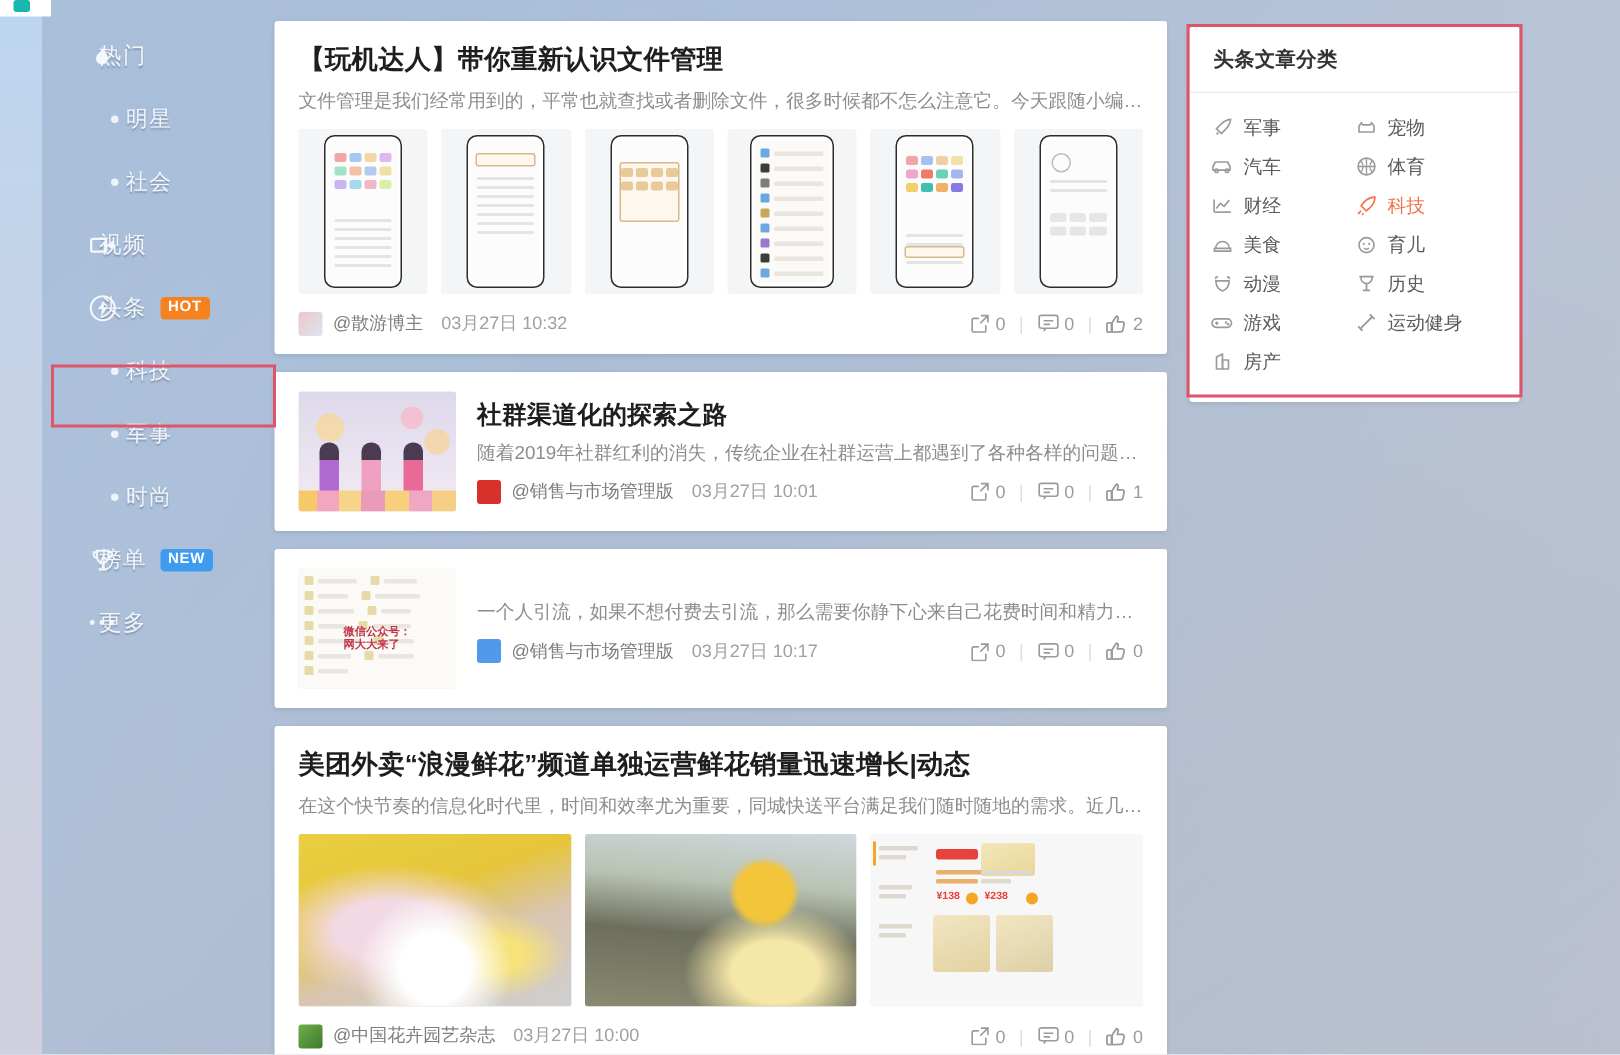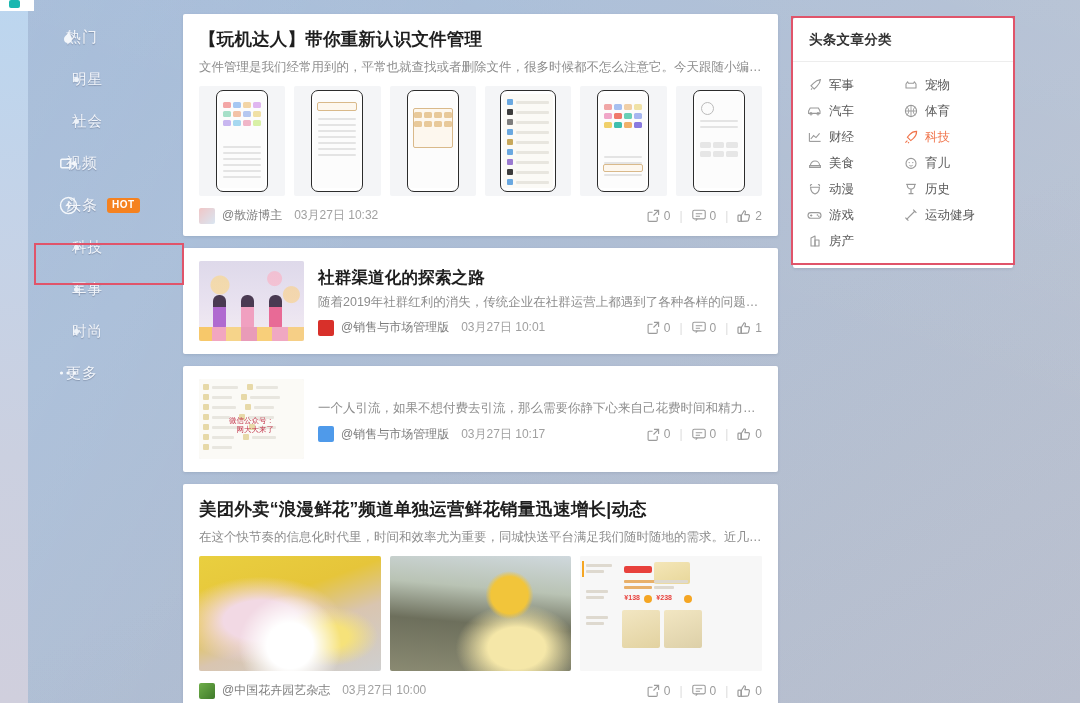--- a/index.html
+++ b/index.html
@@ -57,21 +57,21 @@
     width: 20px; height: 20px;
     display: flex; align-items: center; justify-content: center;
     color: #f4f7fb; font-size: 15px; line-height: 1;
   }
   .nav-item.sub .nav-ico { left: 43px; width: 10px; height: 10px; }
   .dot {
     width: 5px; height: 5px; border-radius: 50%;
     background: #eef3f9; display: block;
   }
   .nav-label { margin-left: 4px; }
-  .nav-item.sub .nav-label { margin-left: 0px; }
+  .nav-item.sub .nav-label { margin-left: 12px; }
   .badge {
     margin-left: 9px;
     font-size: 10px; font-weight: bold;
     color: #fff; padding: 1px 5px 2px; border-radius: 3px;
     letter-spacing: 0.5px; text-shadow: none;
     line-height: 1.2;
   }
   .badge.hot { background: #f58220; }
   .badge.new { background: #3e9bef; }
 
@@ -185,21 +185,21 @@
   }
   .party .girl { position:absolute; bottom:12px; width:13px; height:34px; border-radius:6px 6px 3px 3px; }
   .party .base { position:absolute; left:0; right:0; bottom:0; height:14px;
      background: linear-gradient(90deg,#f7c86a 0 12%, #f2a6c0 12% 26%, #f6d48a 26% 40%, #e99bb8 40% 55%, #f8cf7a 55% 70%, #f0a8c2 70% 85%, #f6cf86 85% 100%); }
 
   .doclist { position:absolute; inset:0; background:#fbfaf6; padding:5px 4px; }
   .doclist .row { display:flex; align-items:center; gap:3px; margin-bottom:4px; }
   .doclist .row i { width:6px; height:6px; border-radius:1px; background:#e7d9a8; flex:none; }
   .doclist .row b { display:block; height:3px; background:#e8e6df; border-radius:1px; flex:1; }
   .doclist .cap { position:absolute; left:50%; top:46%; transform:translateX(-50%);
-     font-size:7.5px; font-weight:normal; color:#c2344a; white-space:nowrap; text-align:right; line-height:1.2; }
+     font-size:7.5px; font-weight:bold; color:#c2344a; white-space:nowrap; text-align:left; line-height:1.2; }
 
   .photo1 { position:absolute; inset:0;
     background:
       radial-gradient(ellipse at 50% 78%, #ffffff 0 18%, rgba(255,255,255,0) 40%),
       radial-gradient(ellipse at 72% 70%, #f6e27a 0 10%, rgba(255,255,255,0) 26%),
       radial-gradient(ellipse at 34% 56%, #f2d9e4 0 22%, rgba(255,255,255,0) 48%),
       linear-gradient(160deg, #e9cf3f 0%, #e6c53a 38%, #d9c5b0 62%, #cfcfcf 100%); }
   .photo2 { position:absolute; inset:0;
     background:
       radial-gradient(circle at 66% 34%, #f2c53a 0 13%, rgba(255,255,255,0) 17%),
@@ -281,20 +281,31 @@
     <span class="nav-label">军事</span>
   </div>
 
   <div class="nav-item sub">
     <span class="nav-ico">
         <span class="dot"></span>
       </span>
     <span class="nav-label">时尚</span>
   </div>
 
+  <div class="nav-item">
+    <span class="nav-ico">
+      <svg width="17" height="17" viewBox="0 0 17 17">
+          <path d="M4.6 2.2h7.8v4a3.9 3.9 0 0 1-7.8 0z" fill="none" stroke="currentColor" stroke-width="1.4"></path>
+          <path d="M4.6 3.2H2.4v1.4c0 1.3 1 2.3 2.2 2.3M12.4 3.2h2.2v1.4c0 1.3-1 2.3-2.2 2.3" fill="none" stroke="currentColor" stroke-width="1.3"></path>
+          <path d="M8.5 10.2v3.4M5.8 14.6h5.4" stroke="currentColor" stroke-width="1.4" fill="none"></path>
+        </svg>
+    </span>
+    <span class="nav-label">榜单</span>
+    <span class="badge new">NEW</span>
+  </div>
 
   <div class="nav-item">
     <span class="nav-ico">
       <svg width="18" height="6" viewBox="0 0 18 6">
           <circle cx="2.5" cy="3" r="1.6" fill="currentColor"></circle>
           <circle cx="9" cy="3" r="1.6" fill="currentColor"></circle>
           <circle cx="15.5" cy="3" r="1.6" fill="currentColor"></circle>
         </svg>
     </span>
     <span class="nav-label">更多</span>

